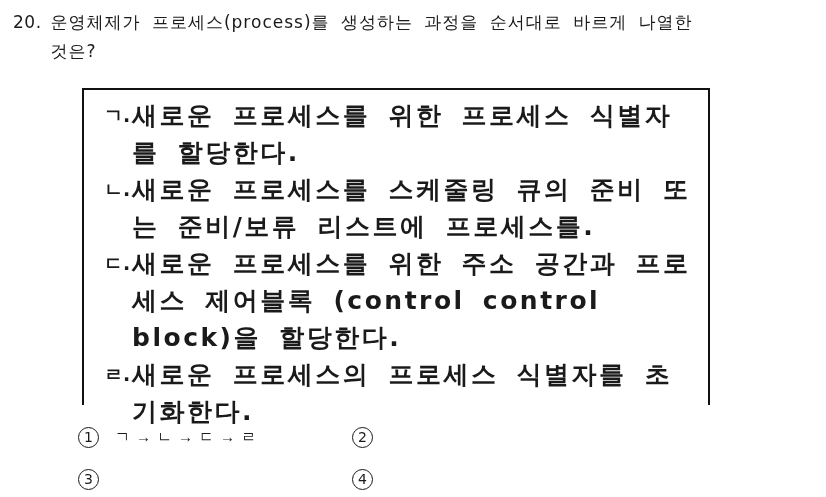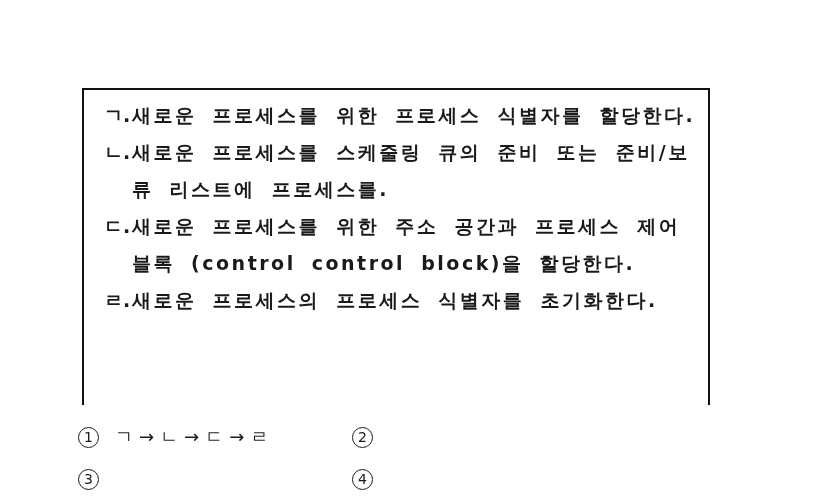--- a/index.html
+++ b/index.html
@@ -65,21 +65,21 @@
   }
   .item-marker {
     flex: 0 0 28px;
     font-size: 19px;
     line-height: 37px;
     font-weight: bold;
   }
   .item-text {
     flex: 1 1 auto;
     max-width: 565px;
-    font-size: 19px;
+    font-size: 25px;
     line-height: 37px;
     letter-spacing: 2.5px;
     word-spacing: 7px;
     font-weight: bold;
   }
 
   
   .choice {
     position: absolute;
     display: flex;
@@ -98,30 +98,35 @@
     border: 1.5px solid #1a1a1a;
     border-radius: 50%;
     display: inline-flex;
     align-items: center;
     justify-content: center;
     font-size: 14px;
     line-height: 1;
     margin-right: 16px;
   }
   .seq {
-    font-size: 18px;
+    font-size: 15px;
     letter-spacing: 6px;
     white-space: nowrap;
+    font-family: Liberation Serif, serif;
   }
 </style>
 </head>
 <body>
 
 <div class="page">
 
+  <div class="question">
+    <span class="qnum">20.</span>
+    <div class="qtext">운영체제가 프로세스(process)를 생성하는 과정을 순서대로 바르게 나열한 것은?</div>
+  </div>
 
   <div class="box">
     <div class="box-item">
       <span class="item-marker">ㄱ.</span>
       <div class="item-text">새로운 프로세스를 위한 프로세스 식별자를 할당한다.</div>
     </div>
     <div class="box-item">
       <span class="item-marker">ㄴ.</span>
       <div class="item-text">새로운 프로세스를 스케줄링 큐의 준비 또는 준비/보류 리스트에 프로세스를.</div>
     </div>

